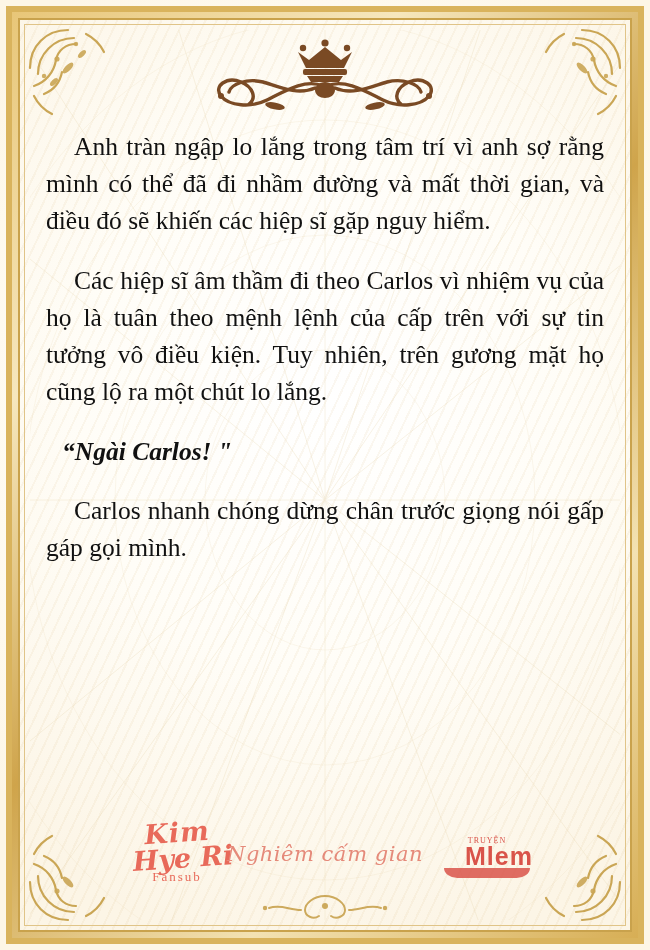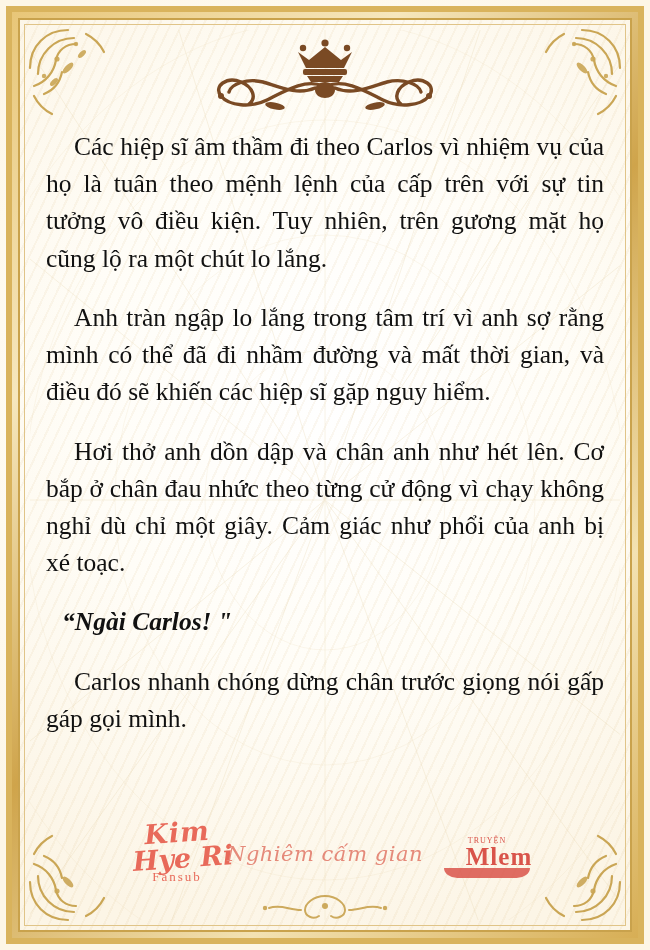--- a/index.html
+++ b/index.html
@@ -191,21 +191,21 @@
   }
   .credit-right .big {
     font-family: "DejaVu Serif", serif;
     font-weight: bold;
     font-size: 25px;
     color: #d9544a;
     line-height: 0.92;
     letter-spacing: 1px;
   }
   .credit-right .big2 {
-    font-family: Liberation Serif, serif;
+    font-family: Liberation Sans, sans-serif;
     font-weight: bold;
     font-size: 25px;
     color: #d9544a;
     line-height: 0.92;
     letter-spacing: 1px;
     padding-left: 24px;
   }
   .credit-right .drip {
     margin: 0 auto;
     width: 86px;
@@ -351,23 +351,22 @@
         <path d="M170 48 c6 0 10 4 10 8 c0 5-5 8-10 8 c-5 0-10-3-10-8 c0-4 4-8 10-8z"></path>
         <circle cx="66" cy="62" r="3"></circle>
         <circle cx="274" cy="62" r="3"></circle>
         <ellipse cx="120" cy="72" rx="10" ry="3.4" transform="rotate(12 120 72)"></ellipse>
         <ellipse cx="220" cy="72" rx="10" ry="3.4" transform="rotate(-12 220 72)"></ellipse>
       </g>
     </svg>
   </div>
 
   <div class="content">
+    <p class="para">Anh tràn ngập lo lắng trong tâm trí vì anh sợ rằng mình có thể đã đi nhầm đường và mất thời gian, và điều đó sẽ khiến các hiệp sĩ gặp nguy hiểm.</p>
     <p class="para">Các hiệp sĩ âm thầm đi theo Carlos vì nhiệm vụ của họ là tuân theo mệnh lệnh của cấp trên với sự tin tưởng vô điều kiện.  Tuy nhiên, trên gương mặt họ cũng lộ ra một chút lo lắng.</p>
-    <p class="para">Anh tràn ngập lo lắng trong tâm trí vì anh sợ rằng mình có thể đã đi nhầm đường và mất thời gian, và điều đó sẽ khiến các hiệp sĩ gặp nguy hiểm.</p>
-    <p class="para">Hơi thở anh dồn dập và chân anh như  hét lên.  Cơ bắp ở chân đau nhức theo từng cử động vì chạy không nghỉ dù chỉ một giây. Cảm giác như phổi của anh bị xé toạc.</p>
     <p class="para quote">“Ngài Carlos!  "</p>
     <p class="para">Carlos nhanh chóng dừng chân trước giọng nói gấp gáp gọi mình.</p>
   </div>
 
   <div class="footer">
     <div class="credit credit-left">
       <div class="line1">Kim</div>
       <div class="line2">Hye Ri</div>
       <div class="line3">Fansub</div>
     </div>

